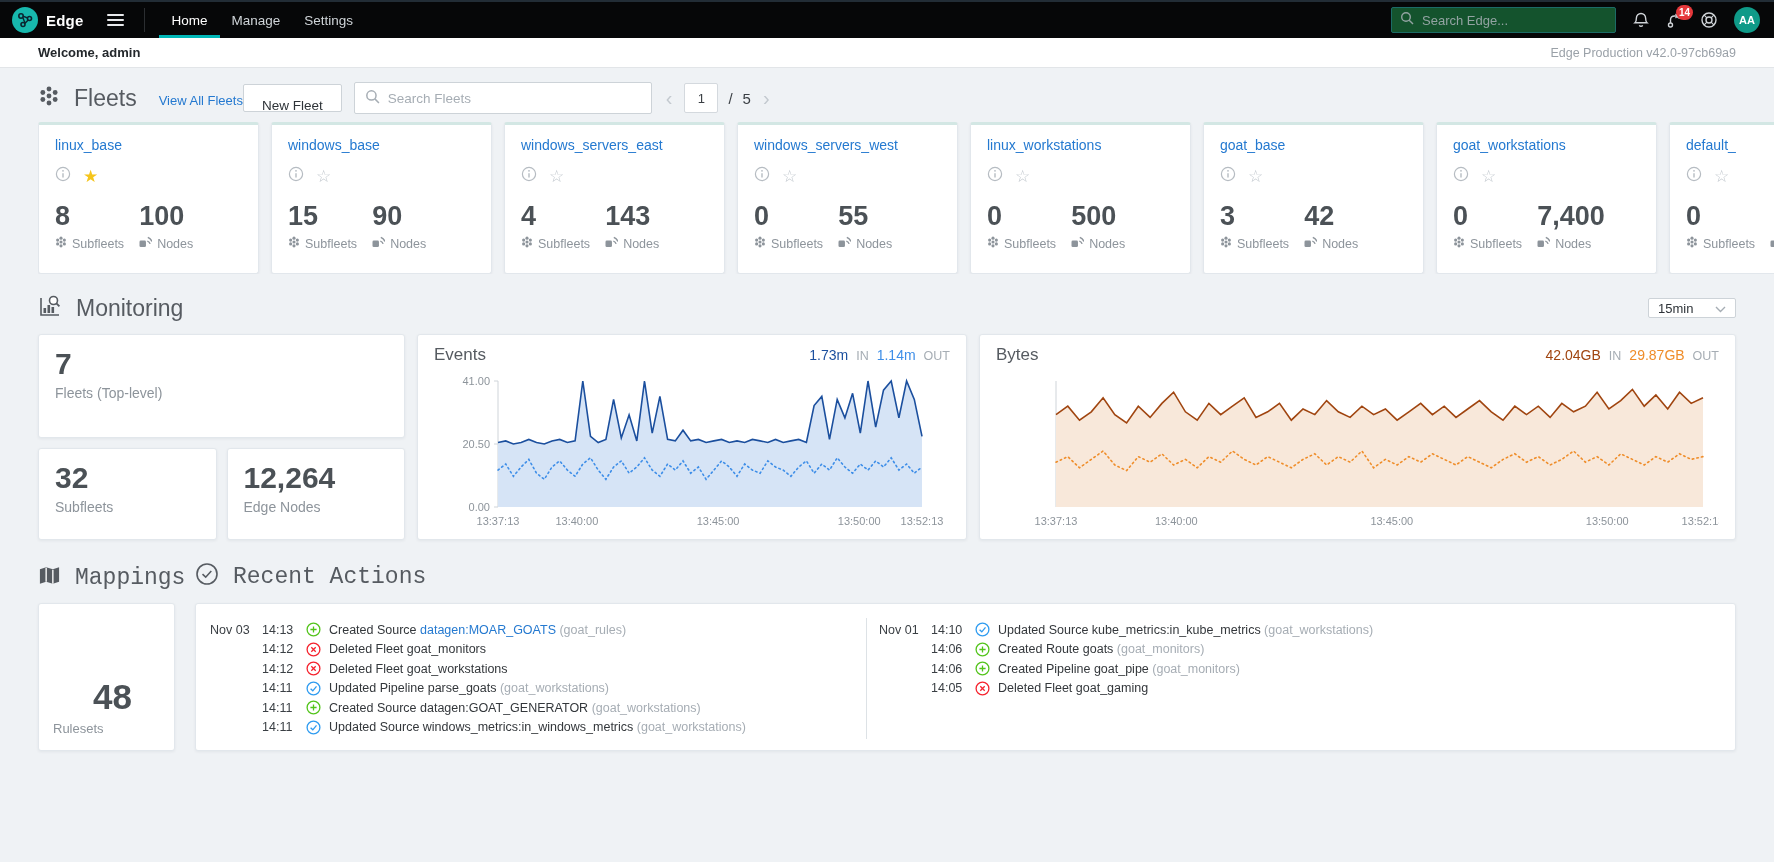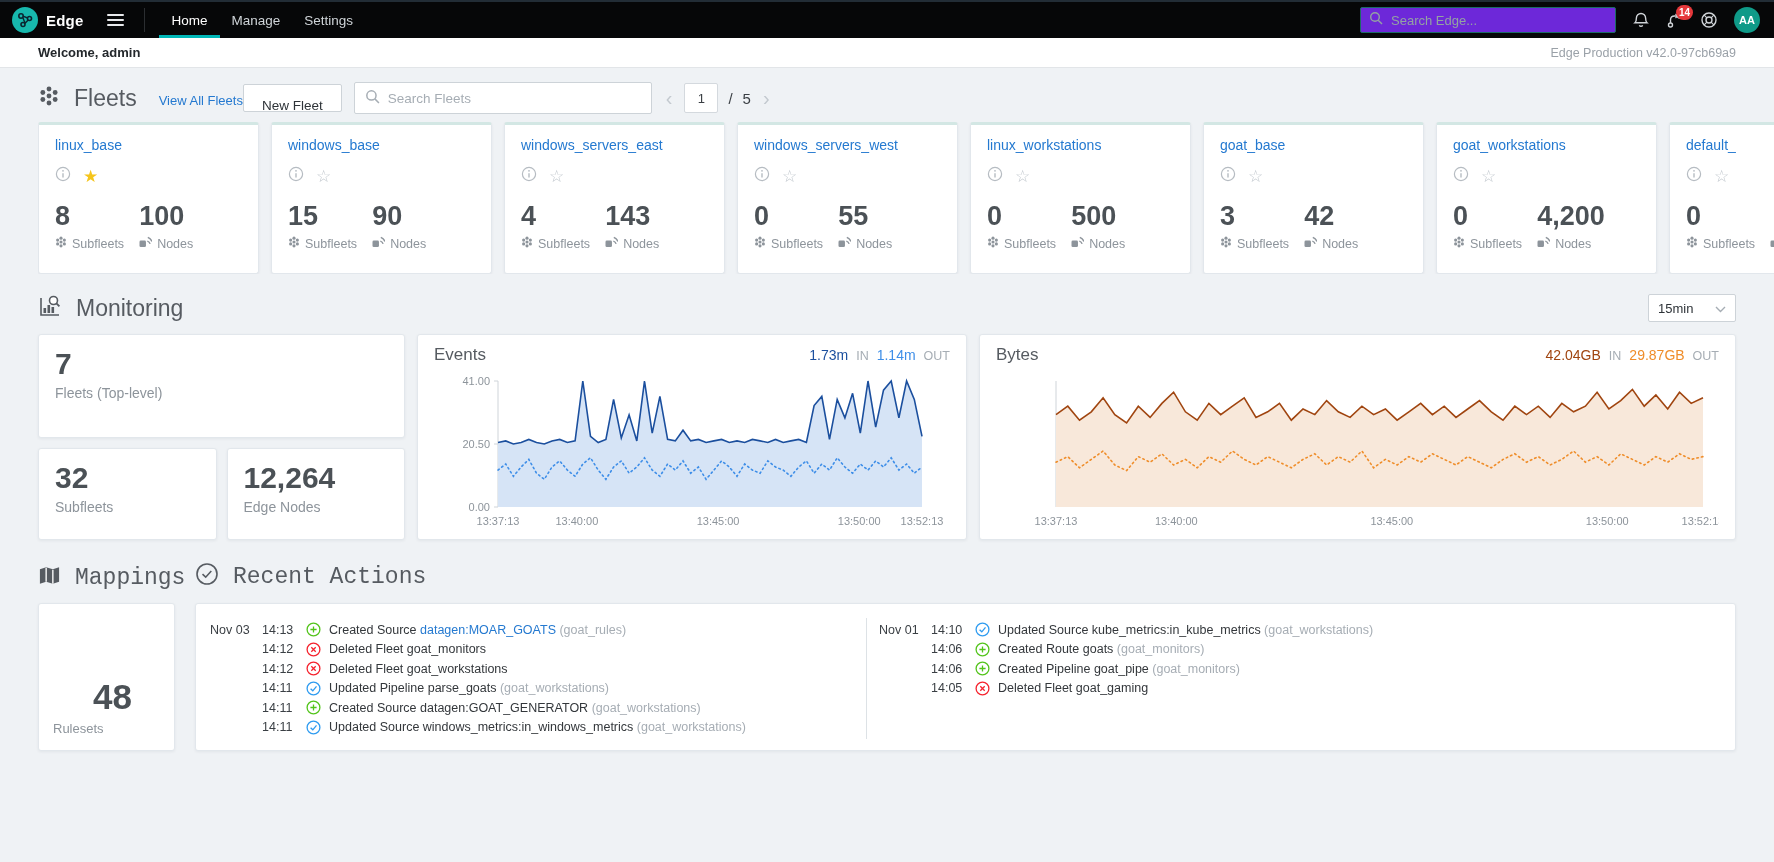--- a/index.html
+++ b/index.html
@@ -13,22 +13,22 @@
   .logo { width:26px; height:26px; margin-left:12px; display:flex; }
   .brand { color:#fff; font-size:15px; font-weight:600; margin-left:8px; letter-spacing:.2px; }
   .hamburger { margin-left:20px; display:flex; flex-direction:column; gap:3px; cursor:pointer; padding:4px; }
   .hamburger i { display:block; width:17px; height:2px; background:#e8eaec; border-radius:1px; }
   .nav-sep { width:1px; height:24px; background:#2b2e31; margin:0 14px 0 16px; }
   .nav-tabs { display:flex; height:100%; }
   .nav-tab { color:#cfd4d8; font-size:13.5px; display:flex; align-items:center;
     padding:0 12px; text-decoration:none; border-bottom:3px solid transparent; border-top:3px solid transparent; }
   .nav-tab.active { color:#fff; border-bottom-color:#00b7b7; }
   .nav-right { display:flex; align-items:center; gap:16px; padding-right:14px; }
-  .edge-search { display:flex; align-items:center; gap:8px; width:256px; height:26px;
-    background:#6d28d9; border:1px solid #1c6b66; border-radius:2px; padding:0 8px; }
+  .edge-search { display:flex; align-items:center; gap:8px; width:225px; height:26px;
+    background:#14532d; border:1px solid #1c6b66; border-radius:2px; padding:0 8px; }
   .edge-search input { background:transparent; border:none; outline:none; color:#c3cccc;
     font-size:13px; width:100%; font-family:inherit; }
   .edge-search input::placeholder { color:#93a3a2; }
   .nav-icon { display:flex; position:relative; cursor:pointer; }
   .badge { position:absolute; top:-6px; right:-9px; min-width:16px; height:15px; background:#e5383b;
     color:#fff; font-size:10px; font-weight:700; border-radius:8px; display:flex;
     align-items:center; justify-content:center; padding:0 3px; }
   .avatar { width:26px; height:26px; border-radius:50%; background:#0f9a88; color:#fff;
     font-size:11px; font-weight:700; display:flex; align-items:center; justify-content:center; cursor:pointer; }
 
@@ -66,21 +66,21 @@
   .star { font-size:17px; line-height:1; cursor:pointer; }
   .star.starred { color:#f5c51c; }
   .star.unstarred { color:#c3c9cf; }
   .fleet-stats { display:grid; grid-template-columns:45% 55%; margin-top:16px; }
   .fleet-value { font-size:27px; font-weight:600; color:#4b5156; line-height:1.1; min-height:30px; }
   .fleet-label { display:flex; align-items:center; gap:5px; margin-top:4px;
     font-size:12.5px; color:#8d949b; white-space:nowrap; }
 
   
   .mon-header { display:flex; align-items:center; justify-content:space-between; margin:20px 38px 12px; }
-  .mon-select { display:flex; align-items:center; justify-content:space-between; width:88px; height:28px;
+  .mon-select { display:flex; align-items:center; justify-content:space-between; width:88px; height:20px;
     background:#fff; border:1px solid #cdd3d8; border-radius:2px; padding:0 9px;
     font-size:13px; color:#2e3338; cursor:pointer; }
   .mon-grid { display:grid; grid-template-columns:367px 550px 1fr; gap:12px; margin:0 38px; }
   .card { background:#fff; border:1px solid #e2e7ec; border-radius:3px; box-shadow:0 1px 3px rgba(25,35,45,.06); }
   .stat-col { display:flex; flex-direction:column; gap:10px; }
   .stat-card { padding:12px 16px; }
   .stat-card.big { height:104px; }
   .stat-row { display:grid; grid-template-columns:1fr 1fr; gap:10px; flex:1; }
   .stat-value { font-size:30px; font-weight:600; color:#4b5156; line-height:1.15; }
   .stat-label { font-size:14px; color:#8d949b; margin-top:3px; }
@@ -520,21 +520,21 @@
                 <circle cx="10" cy="16.4" r="2.6"></circle>
                 <circle cx="4.4" cy="13.2" r="2.6"></circle>
                 <circle cx="4.4" cy="6.8" r="2.6"></circle>
                 <circle cx="10" cy="10" r="2.6"></circle>
               </svg>
           </span>
           <span>Subfleets</span>
         </div>
       </div>
       <div>
-        <div class="fleet-value">4,200</div>
+        <div class="fleet-value">7,400</div>
         <div class="fleet-label">
           <span>
             <svg width="13" height="12" viewBox="0 0 14 13" fill="#8d949b">
                 <rect x="0.5" y="5" width="7" height="7" rx="1.4"></rect>
                 <path d="M9 5.5 a4.5 4.5 0 0 1 3 3" fill="none" stroke="#8d949b" stroke-width="1.5"></path>
                 <path d="M9.5 1.5 a8 8 0 0 1 4.5 4.5" fill="none" stroke="#8d949b" stroke-width="1.5"></path>
               </svg>
           </span>
           <span>Nodes</span>
         </div>

